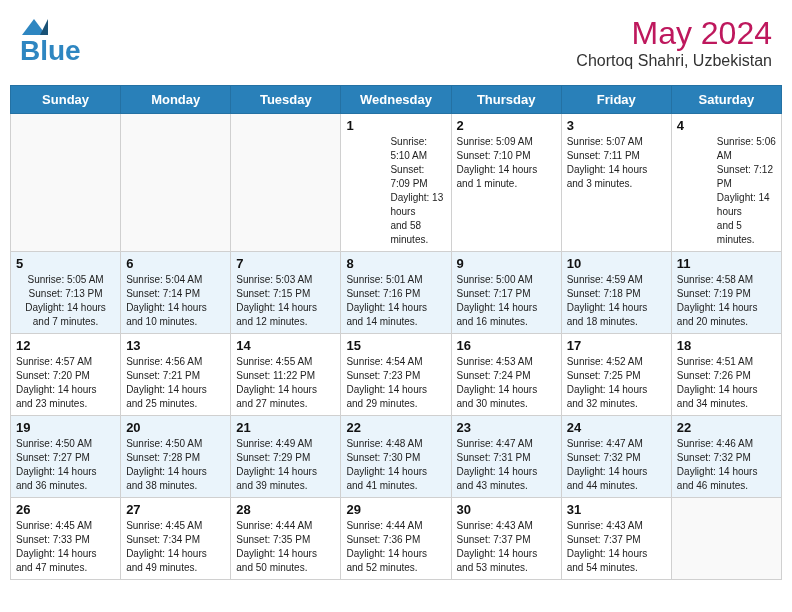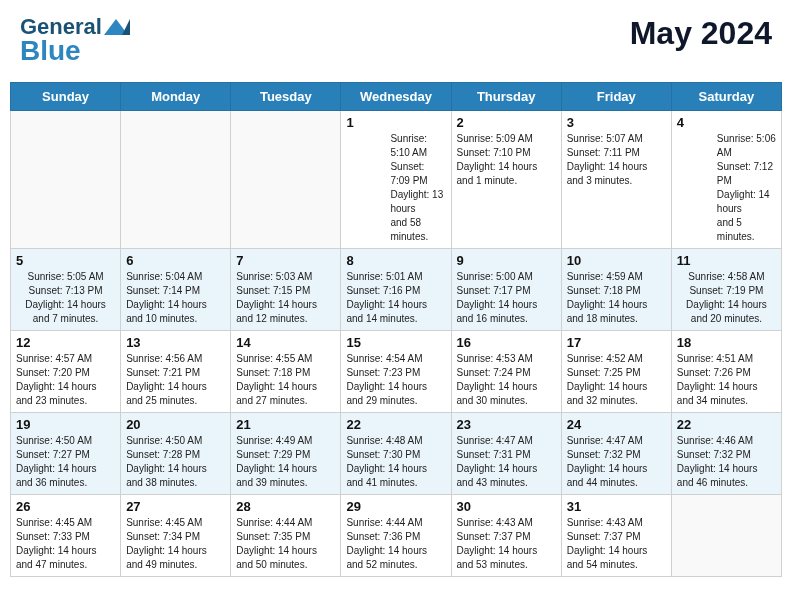--- a/index.html
+++ b/index.html
@@ -19,22 +19,22 @@
     }
     .logo {
       display: flex;
       align-items: center;
     }
     .title-area {
       text-align: right;
     }
     .month-title {
       font-size: 32px;
-      font-weight: bold;
-      color: #0f172a;
+      font-weight: normal;
+      color: #be185d;
     }
     .location-title {
       font-size: 16px;
       color: #333;
     }
     .calendar {
       width: 100%;
       border-collapse: collapse;
       table-layout: fixed;
     }
@@ -73,31 +73,32 @@
     }
   </style>
 </head>
 <body>
 
 <div class="header">
   <div class="logo">
     <div>
       <div style="display:flex;align-items:center;gap:2px;">
         <div style="font-size:22px;font-weight:bold;color:#1a5276;line-height:1.1;">
-          <span style="color:#1a5276;">General</span><svg width="28" height="22" viewBox="0 0 28 22" style="vertical-align:middle;">
+          <svg width="28" height="22" viewBox="0 0 28 22" style="vertical-align:middle;">
               <polygon points="14,2 26,18 2,18" fill="#2e86c1"></polygon>
               <polygon points="20,18 28,2 28,18" fill="#1a5276"></polygon>
             </svg>
         </div>
       </div>
       <div style="font-size:28px;font-weight:bold;color:#2e86c1;margin-top:-4px;">Blue</div>
     </div>
   </div>
   <div class="title-area">
     <div class="month-title">May 2024</div>
+    <div class="location-title">Chortoq Shahri, Uzbekistan</div>
   </div>
 </div>
 
 <table class="calendar">
   <thead>
     <tr>
     <th>Sunday</th>
         <th>Monday</th>
         <th>Tuesday</th>
         <th>Wednesday</th>
@@ -178,21 +179,21 @@
         </td>
         <td>
           <div class="day-num">10</div>
           <div class="day-info" style="white-space: pre-line;">Sunrise: 4:59 AM
 Sunset: 7:18 PM
 Daylight: 14 hours
 and 18 minutes.</div>
         </td>
         <td>
           <div class="day-num">11</div>
-          <div class="day-info" style="white-space: pre-line; text-align: center;">Sunrise: 4:58 AM
+          <div class="day-info" style="white-space: pre-line;">Sunrise: 4:58 AM
 Sunset: 7:19 PM
 Daylight: 14 hours
 and 20 minutes.</div>
         </td>
       </tr>
       <tr>
         <td>
           <div class="day-num">12</div>
           <div class="day-info" style="white-space: pre-line;">Sunrise: 4:57 AM
 Sunset: 7:20 PM
@@ -202,21 +203,21 @@
         <td>
           <div class="day-num">13</div>
           <div class="day-info" style="white-space: pre-line;">Sunrise: 4:56 AM
 Sunset: 7:21 PM
 Daylight: 14 hours
 and 25 minutes.</div>
         </td>
         <td>
           <div class="day-num">14</div>
           <div class="day-info" style="white-space: pre-line;">Sunrise: 4:55 AM
-Sunset: 7:18 PM
+Sunset: 11:22 PM
 Daylight: 14 hours
 and 27 minutes.</div>
         </td>
         <td>
           <div class="day-num">15</div>
           <div class="day-info" style="white-space: pre-line;">Sunrise: 4:54 AM
 Sunset: 7:23 PM
 Daylight: 14 hours
 and 29 minutes.</div>
         </td>

